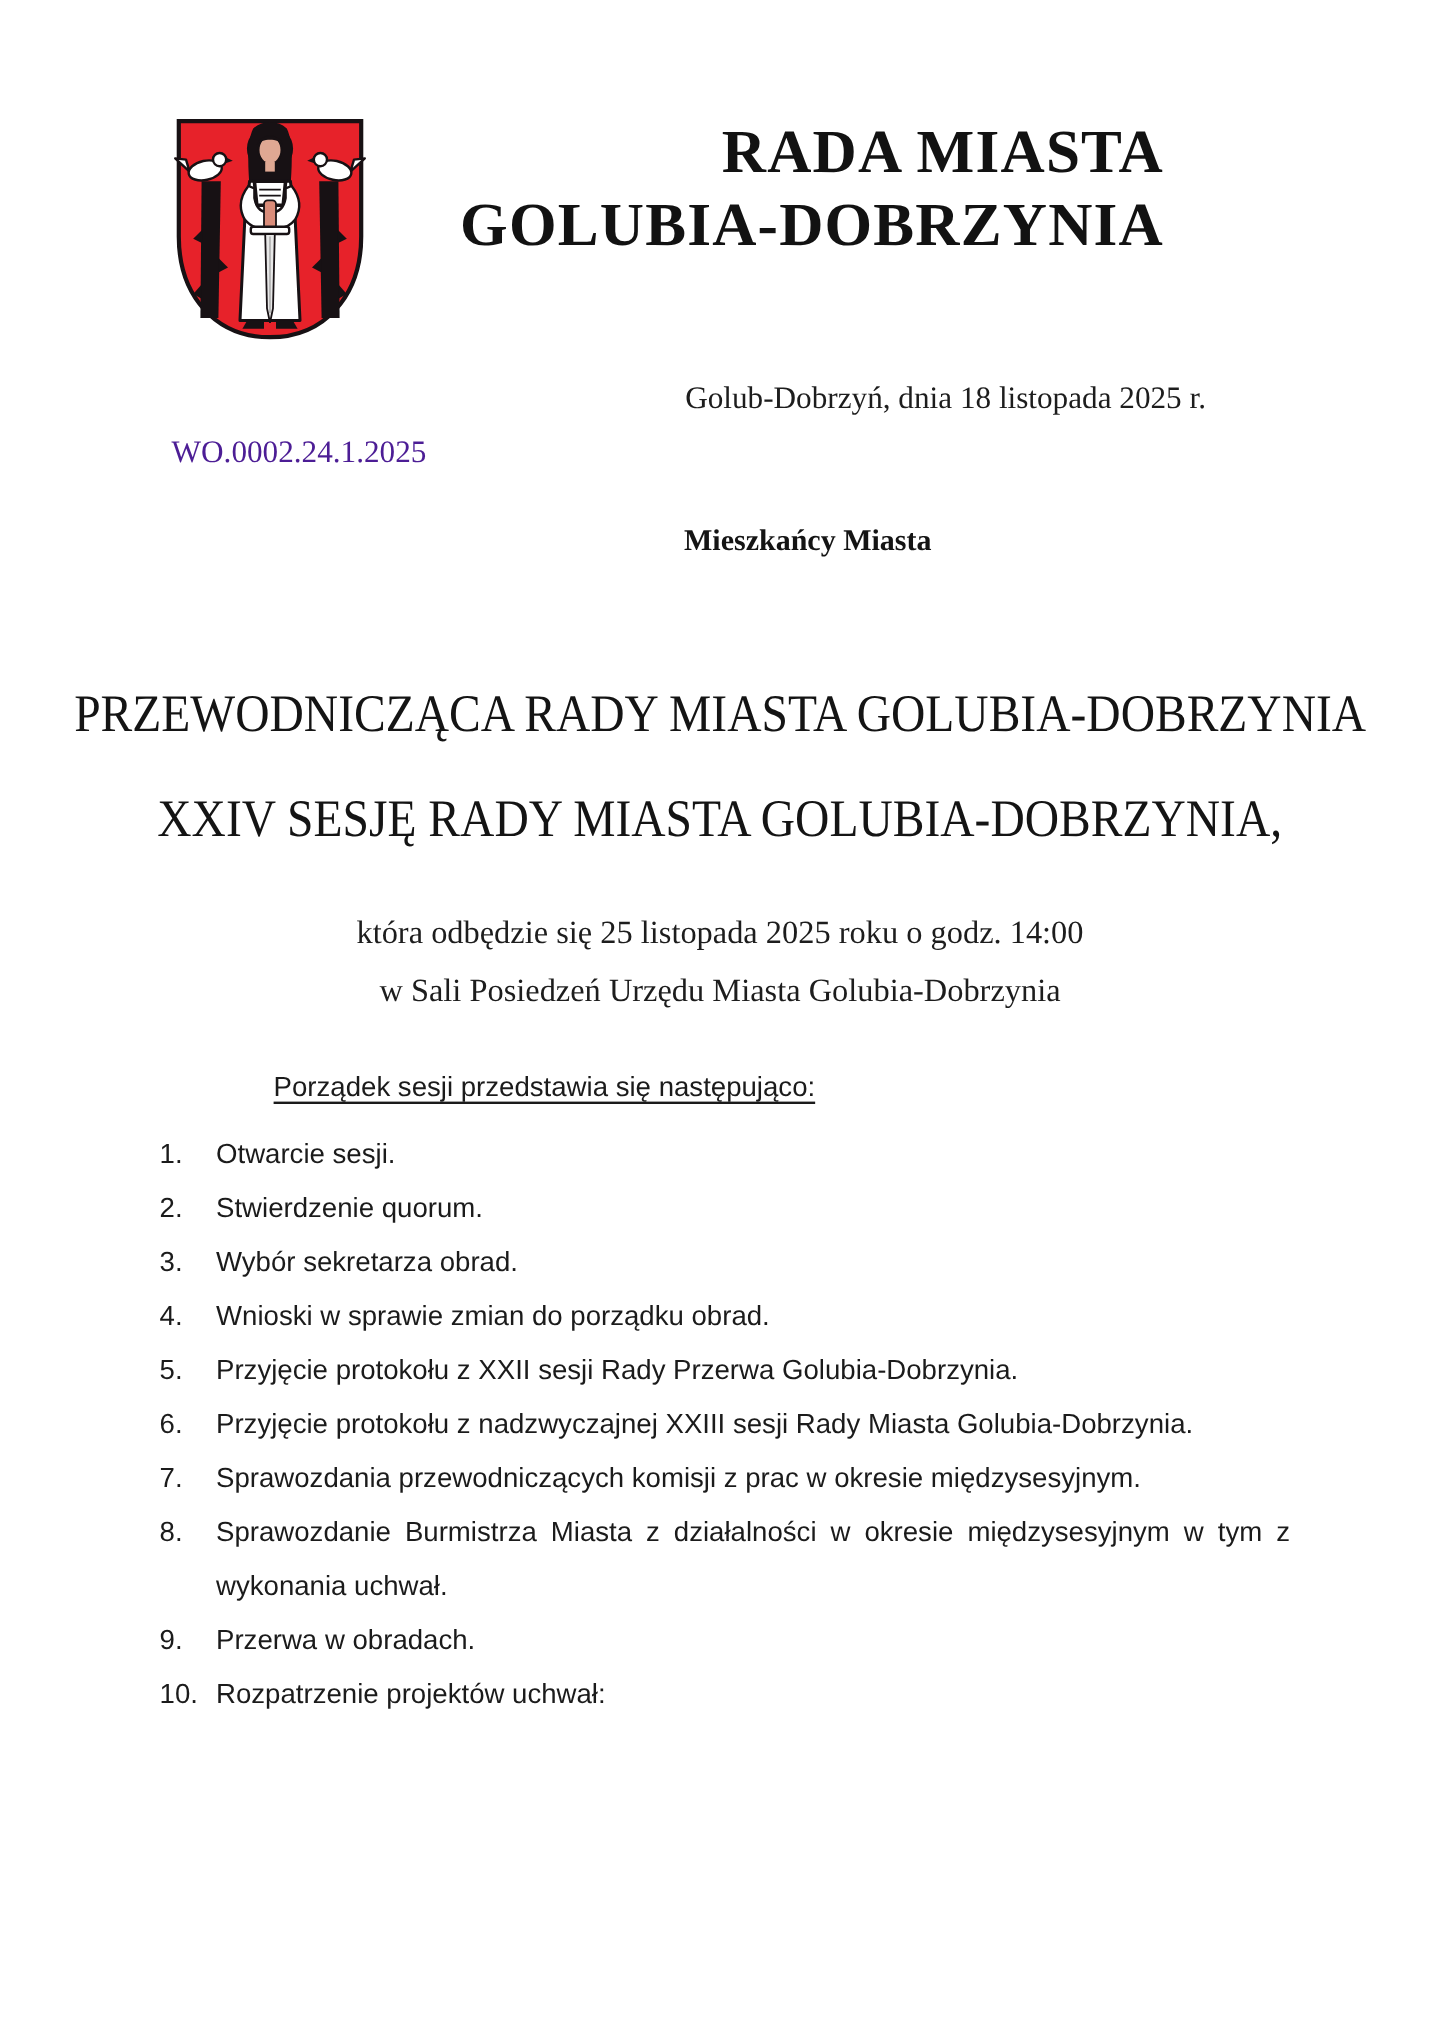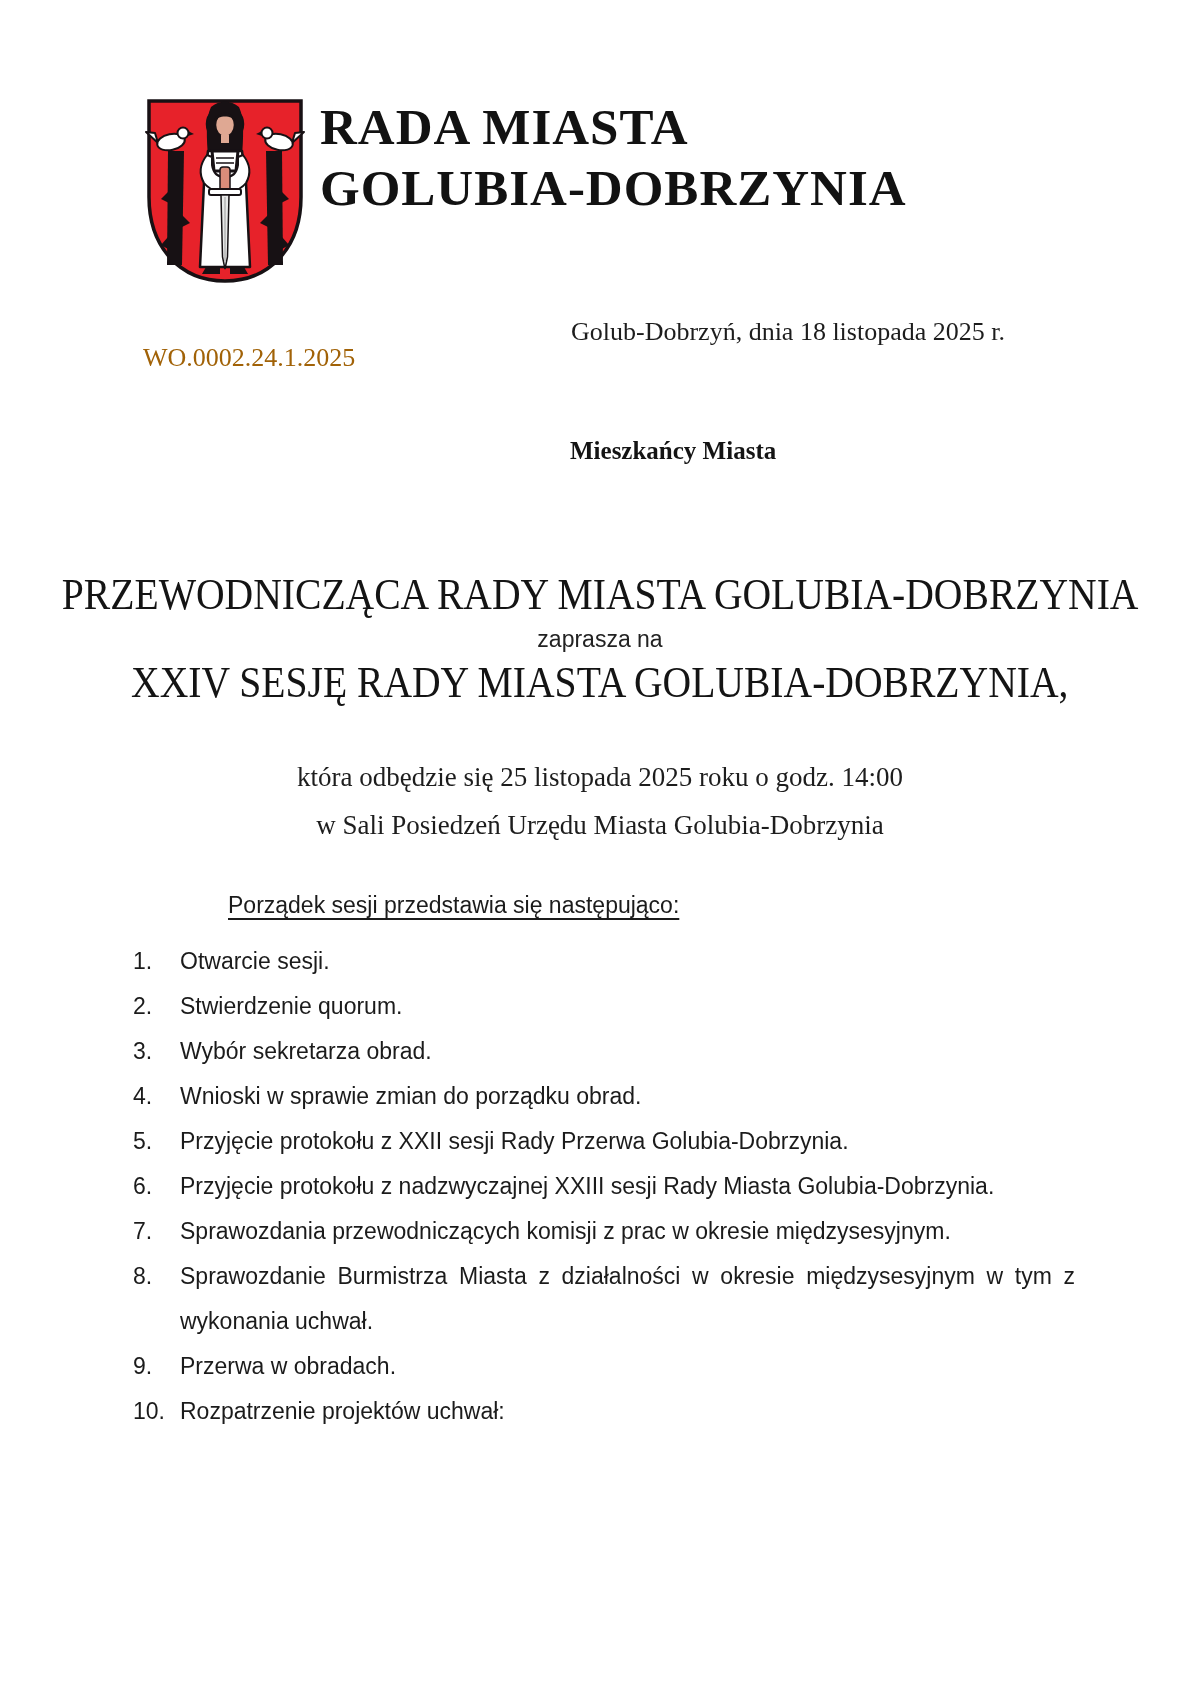--- a/index.html
+++ b/index.html
@@ -13,31 +13,31 @@
     font-family: "Liberation Serif", "DejaVu Serif", serif;
   }
   .abs { position: absolute; }
 
   
   .crest { left:142px; top:95px; width:166px; height:192px; }
 
   
   .doc-title {
     left:320px; top:97px; width:650px;
-    text-align:left;
+    text-align:right;
     font-family:"Liberation Serif","DejaVu Serif",serif;
     font-weight:bold;
     font-size:51px;
     line-height:61px;
     letter-spacing:1px;
     color:#121212;
   }
 
   .place-date { left:571px; top:317px; font-size:26px; color:#1d1d1d; }
-  .ref-number { left:143px; top:343px; font-size:26px; color:#a16207; }
+  .ref-number { left:143px; top:362px; font-size:26px; color:#4c1d95; }
   .addressee  { left:570px; top:437px; font-size:25px; font-weight:bold; color:#141414;text-align:center; }
 
   .center-line { left:0; width:1200px; text-align:center; }
 
   .fancy-heading {
     font-family:"Liberation Serif","DejaVu Serif",serif;
     font-size:44px;
     line-height:46px;
     color:#141414;
     white-space:nowrap;
@@ -139,21 +139,20 @@
     <div>GOLUBIA-DOBRZYNIA</div>
   </div>
 
   <div class="abs place-date">Golub-Dobrzyń, dnia 18 listopada 2025 r.</div>
   <div class="abs ref-number">WO.0002.24.1.2025</div>
   <div class="abs addressee">Mieszkańcy Miasta</div>
 
   <div class="abs center-line fancy-heading heading-1">
     <span class="squeeze">PRZEWODNICZĄCA RADY MIASTA GOLUBIA-DOBRZYNIA</span>
   </div>
-  <div class="abs center-line sub-sans">zaprasza na</div>
   <div class="abs center-line fancy-heading heading-2">
     <span class="squeeze">XXIV SESJĘ RADY MIASTA GOLUBIA-DOBRZYNIA,</span>
   </div>
   <div class="abs center-line when-line">która odbędzie się 25 listopada 2025 roku o godz. 14:00</div>
   <div class="abs center-line where-line">w Sali Posiedzeń Urzędu Miasta Golubia-Dobrzynia</div>
 
   <div class="abs agenda-intro">Porządek sesji przedstawia się następująco:</div>
   <div class="abs agenda-list">
       <div class="agenda-item">
         <span class="agenda-num">1.</span>

